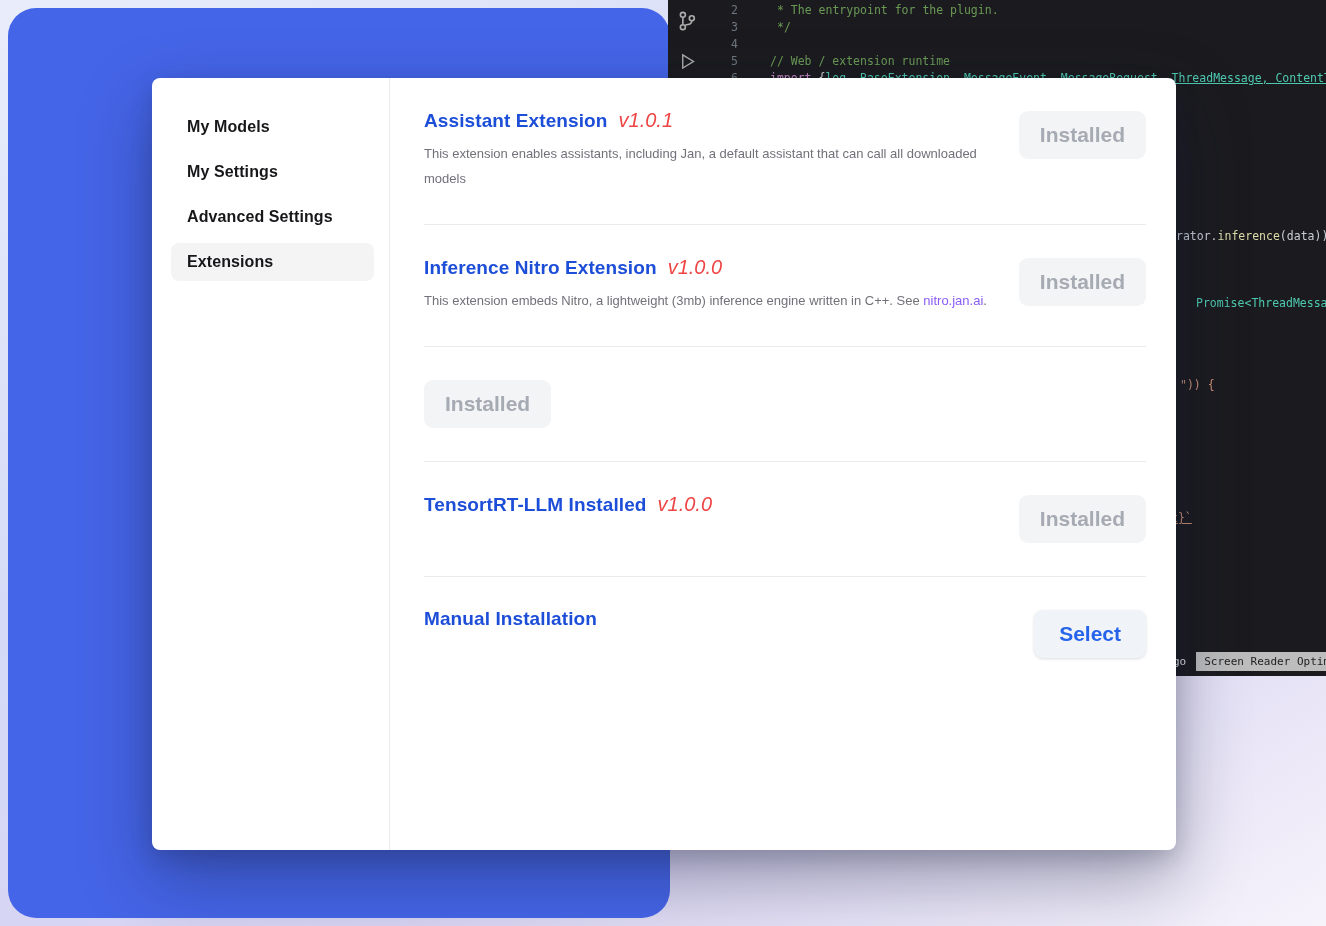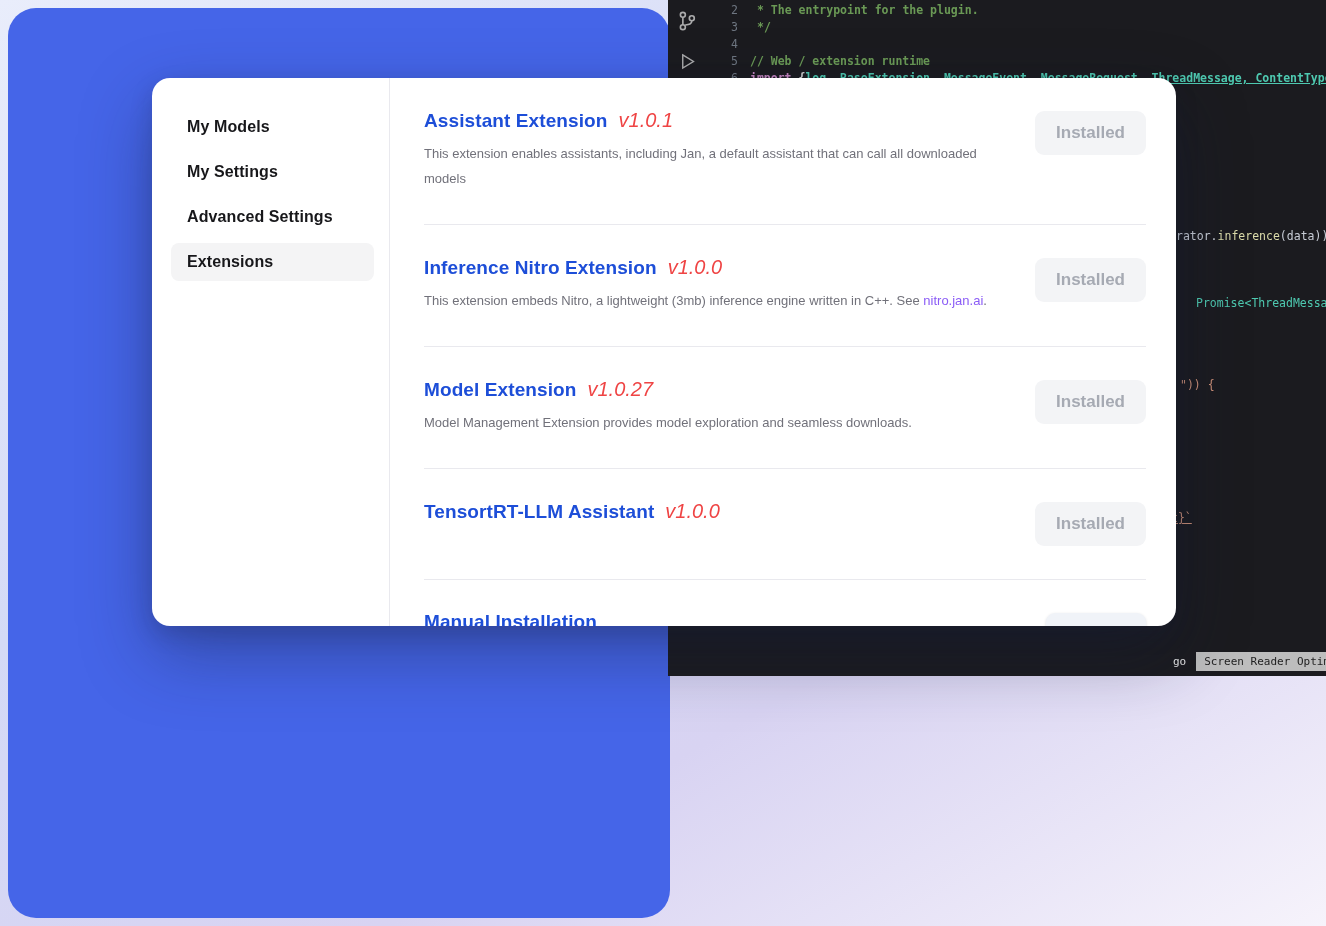--- a/index.html
+++ b/index.html
@@ -25,21 +25,21 @@
     color:#d4d4d4;
   }
   .activity-bar { position:absolute; left:0; top:0; width:44px; height:100%; }
   .act-icon { position:absolute; left:8px; display:block; opacity:.85; }
   .act-icon.sc { top:10px; }
   .act-icon.run { top:52px; left:10px; }
 
   .code-area { position:absolute; left:44px; top:2px; right:0; }
   .code-row { display:flex; white-space:pre; }
   .gutter { width:32px; text-align:right; padding-right:6px; color:#6e7681; flex:0 0 32px; }
-  .code-line { margin-left:6px; white-space:pre;font-weight:bold; }
+  .code-line { margin-left:26px; white-space:pre; }
   .tok-comment { color:#6a9955; }
   .tok-keyword { color:#c586c0; }
   .tok-punct { color:#d4d4d4; }
   .tok-import { color:#4ec9b0; text-decoration:underline; }
   .tok-fn { color:#dcdcaa; }
   .tok-string { color:#ce9178; }
   .tok-plain { color:#c8cdd6; }
   .indent1 { padding-left:7px; }
 
   .frag { position:absolute; white-space:pre; }
@@ -50,22 +50,22 @@
 
   .status-row {
     position:absolute; left:505px; bottom:5px; display:flex; align-items:center; gap:10px;
     font-size:11px; white-space:nowrap;
   }
   .status-go { color:#e6e6e6; }
   .status-chip { background:#bdbdbd; color:#1e1e1e; padding:1px 8px; }
 
   
   .card {
-    position:absolute; left:152px; top:78px; width:1024px; height:548px;
-    background:#ffffff; border-radius:18px; z-index:3; display:flex; overflow:hidden;
+    position:absolute; left:152px; top:78px; width:1024px; height:772px;
+    background:#ffffff; border-radius:8px; z-index:3; display:flex; overflow:hidden;
     box-shadow:0 28px 70px rgba(20,28,58,.38), 0 8px 22px rgba(20,28,58,.18);
   }
   .sidebar { width:238px; flex:0 0 238px; border-right:1px solid #e9e9ee; padding:30px 15px 0 19px; }
   .side-item {
     padding:10px 16px; border-radius:8px; font-size:16px; font-weight:700; color:#17171a;
     margin-bottom:7px; cursor:pointer; letter-spacing:.1px;
   }
   .side-item.active { background:#f4f4f5; }
 
   .main { flex:1; padding:0 30px 0 34px; }
@@ -74,21 +74,21 @@
     padding:31px 0 33px; border-bottom:1px solid #e9e9ee;
   }
   .ext-item:last-child { border-bottom:none; }
   .ext-text { max-width:578px; }
   .ext-title { font-size:19px; font-weight:700; color:#1d4ed8; letter-spacing:.1px; }
   .ext-version { font-size:20px; font-weight:400; color:#ef4444; margin-left:11px;font-style:italic; }
   .ext-desc { margin-top:9px; font-size:13px; line-height:25px; color:#71717a; }
   .link { color:#8b5cf6; text-decoration:none; cursor:pointer; }
 
   .btn {
-    border:none; border-radius:9px; padding:12px 21px; font-size:17px; font-weight:600;
+    border:none; border-radius:9px; padding:12px 21px; font-size:21px; font-weight:600;
     font-family:"Liberation Sans", sans-serif; background:#f3f4f6; color:#a6aab3;
     cursor:default; white-space:nowrap; margin-top:2px;
   }
   .btn.select {
     color:#2563eb; background:#f0f3f8; cursor:pointer; padding:12px 25px;
     box-shadow:0 1px 3px rgba(15,23,42,.15);
   }
 </style>
 </head>
 <body>
@@ -173,33 +173,27 @@
         <div class="ext-text">
           <div>
             <span class="ext-title">Inference Nitro Extension</span><span class="ext-version">v1.0.0</span>
           </div>
           <div class="ext-desc"><span>This extension embeds Nitro, a lightweight (3mb) inference engine written in C++. See </span><a class="link">nitro.jan.ai</a><span>.</span></div>
         </div>
         <button class="btn">Installed</button>
       </div>
 
       <div class="ext-item">
-        <div class="ext-text">
-          <div>
-            <span class="ext-title">Model Extension</span><span class="ext-version">v1.0.27</span>
-          </div>
-          <div class="ext-desc">Model Management Extension provides model exploration and seamless downloads.</div>
-        </div>
-        <button class="btn">Installed</button>
-      </div>
-
-      <div class="ext-item">
-        <div class="ext-text">
-          <div>
-            <span class="ext-title">TensortRT-LLM Assistant</span><span class="ext-version">v1.0.0</span>
+        <button class="btn">Installed</button>
+      </div>
+
+      <div class="ext-item">
+        <div class="ext-text">
+          <div>
+            <span class="ext-title">TensortRT-LLM Installed</span><span class="ext-version">v1.0.0</span>
           </div>
         </div>
         <button class="btn">Installed</button>
       </div>
 
       <div class="ext-item">
         <div class="ext-text">
           <div>
             <span class="ext-title">Manual Installation</span>
           </div>

